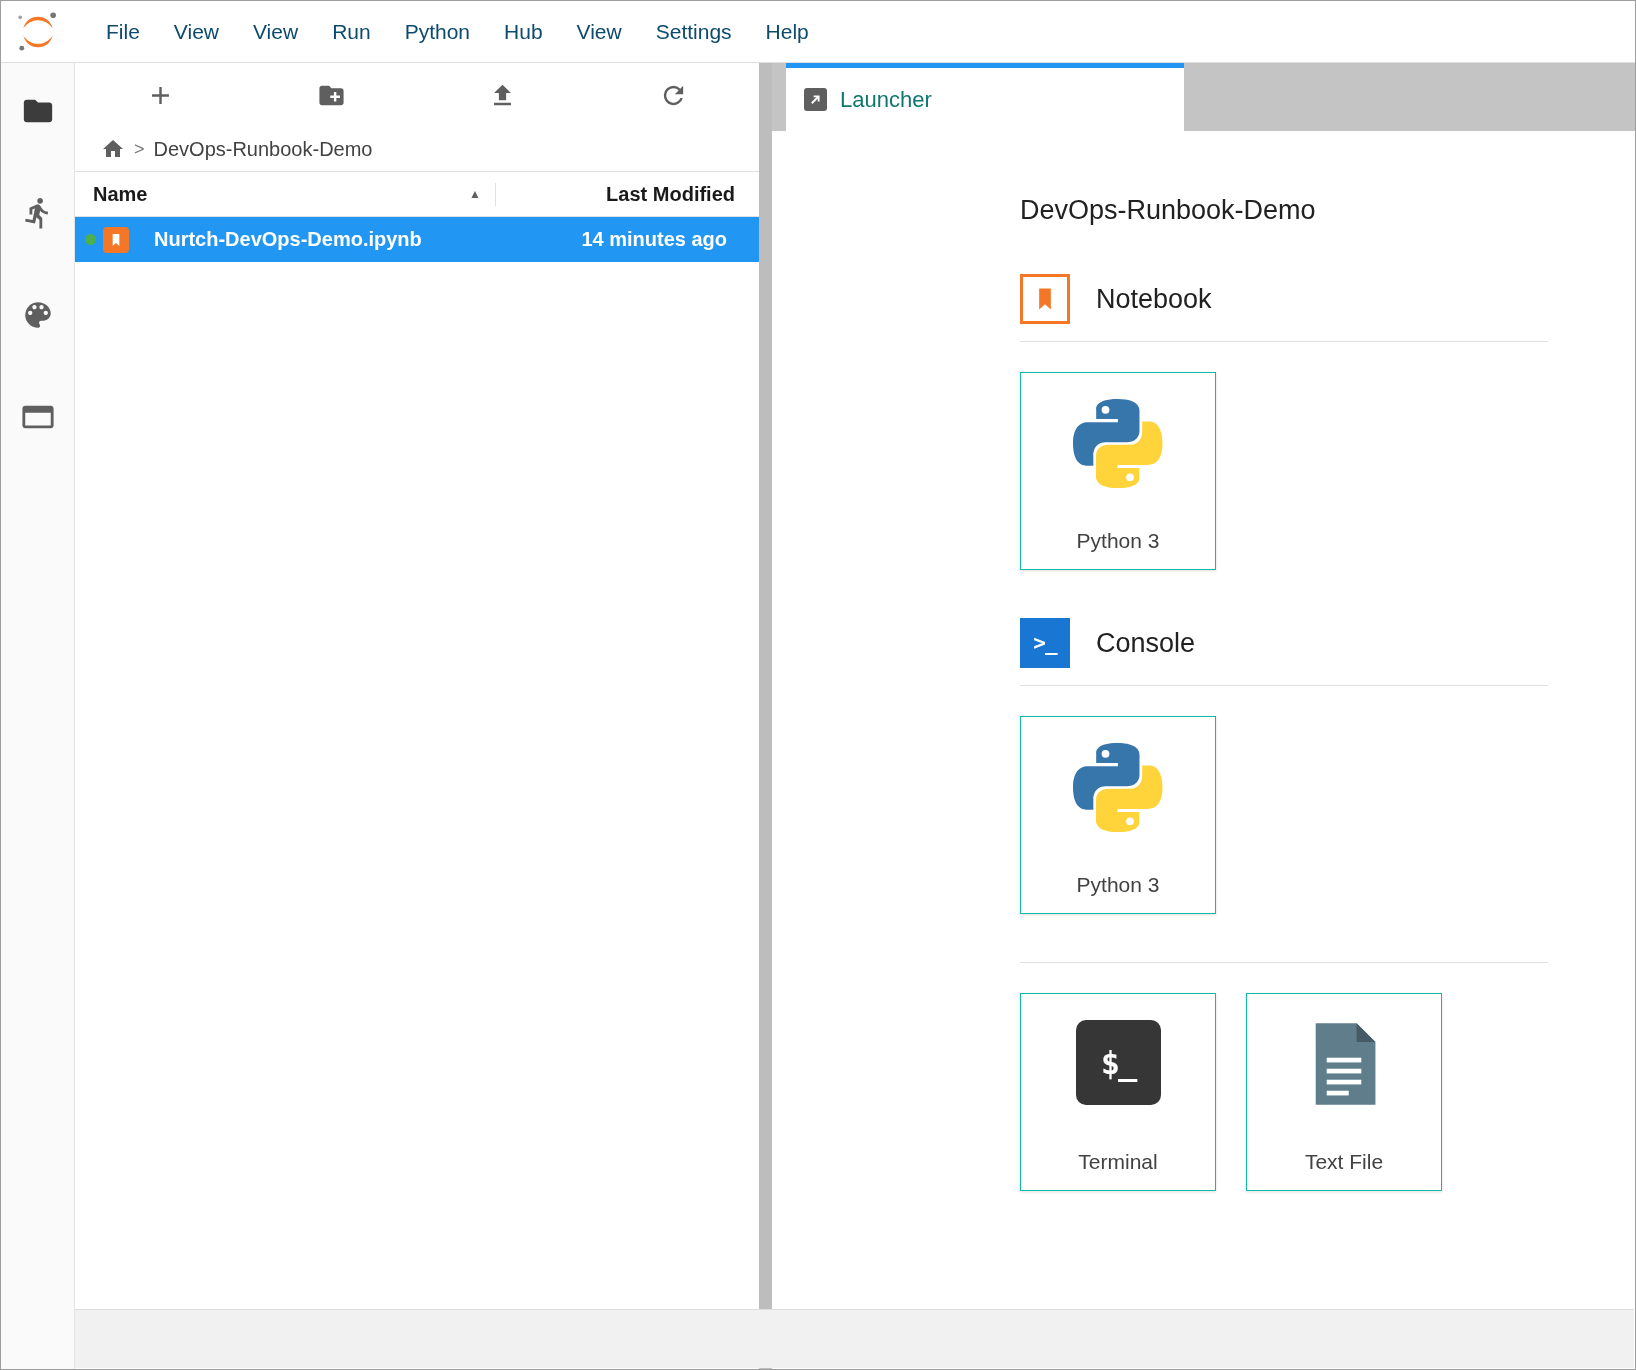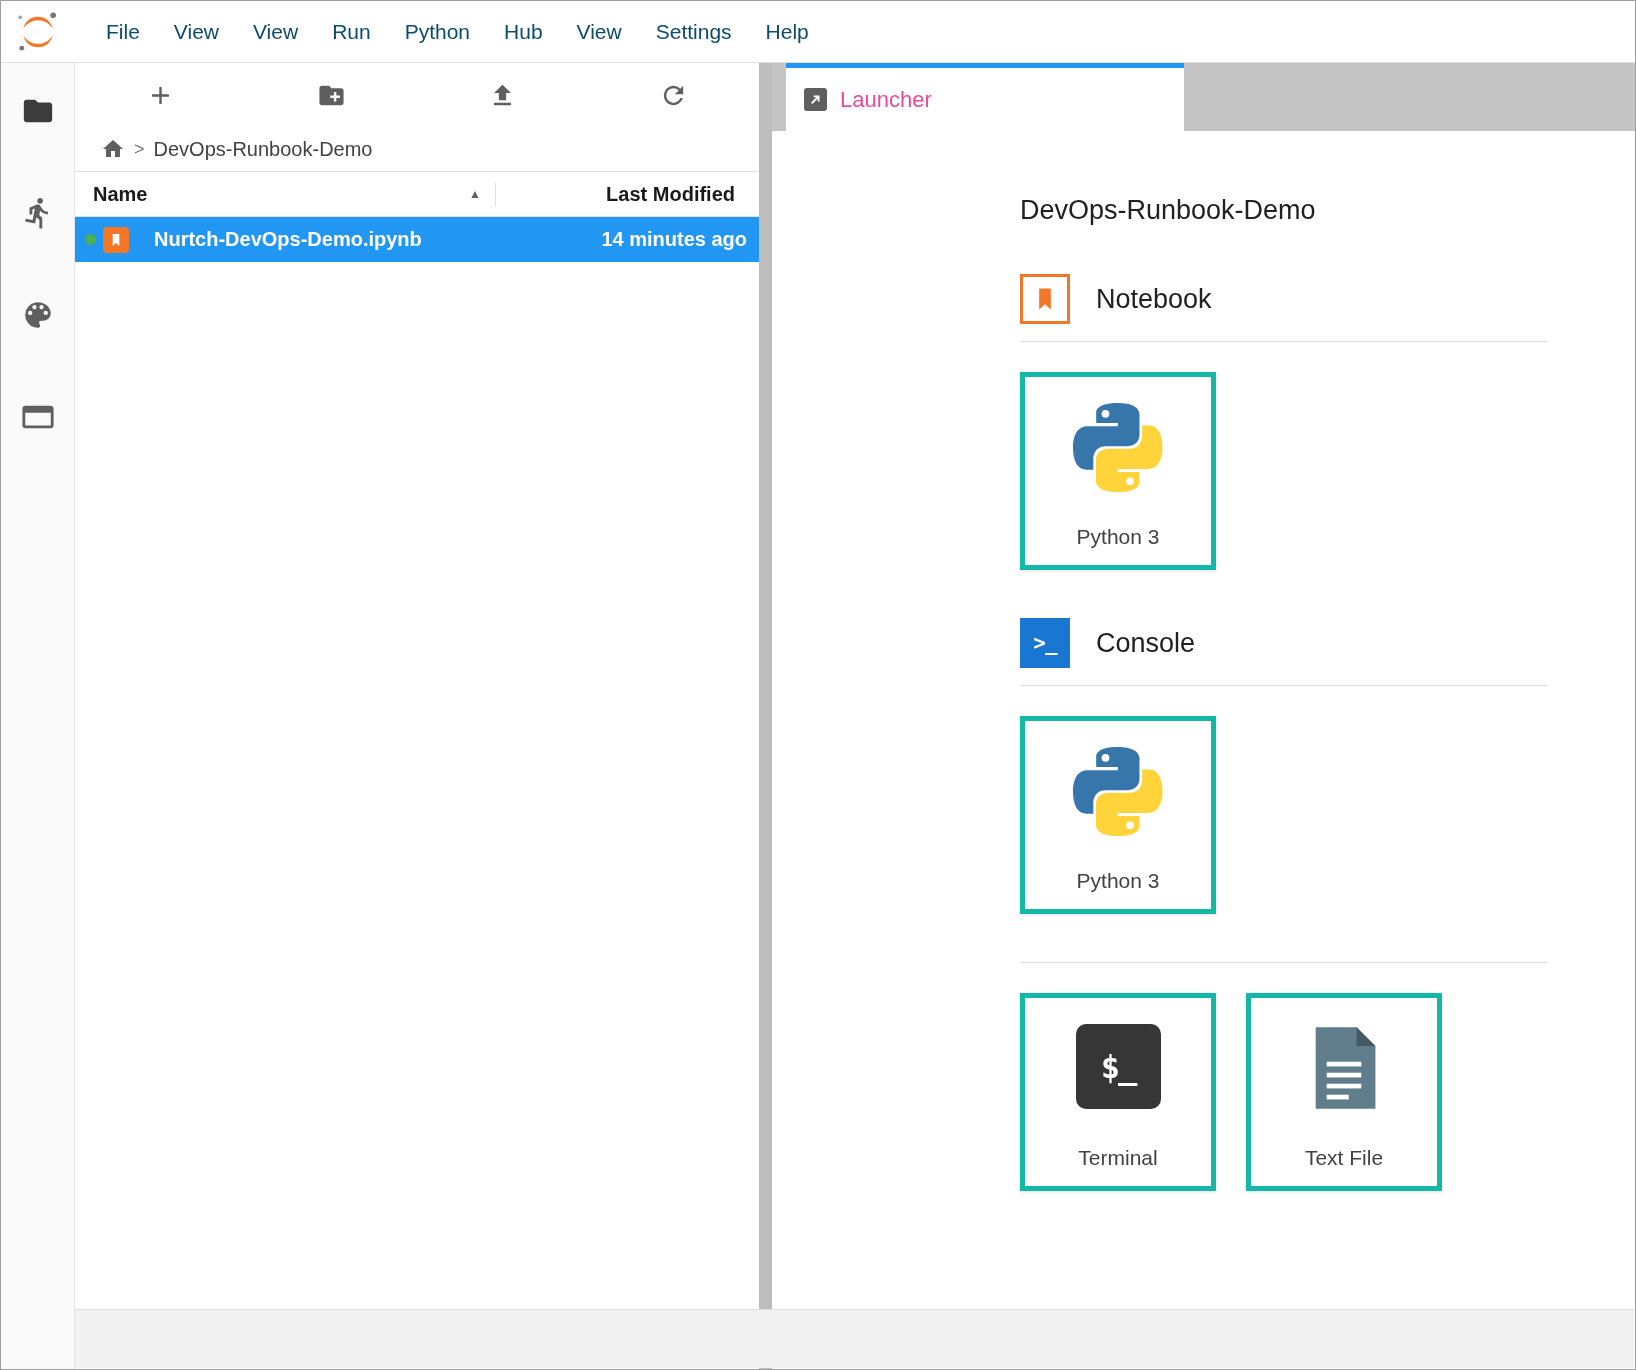--- a/index.html
+++ b/index.html
@@ -30,43 +30,43 @@
   .crumb-sep{margin:0 9px;color:#757575;font-size:18px;}
   .fb-header{height:44px;min-height:44px;display:flex;align-items:center;border-top:1px solid #e0e0e0;border-bottom:1px solid #e0e0e0;font-weight:bold;font-size:20px;color:#1a1a1a;}
   .fb-col-name{flex:1;display:flex;align-items:center;padding-left:18px;}
   .sort-caret{margin-left:auto;margin-right:14px;font-size:12px;color:#5f5f5f;}
   .fb-col-modified{width:264px;border-left:1px solid #e0e0e0;display:flex;align-items:center;justify-content:flex-end;padding-right:24px;box-sizing:border-box;}
   .fb-row{height:45px;min-height:45px;display:flex;align-items:center;background:#2196f3;color:#fff;font-size:20px;font-weight:600;}
   .row-dot{width:11px;height:11px;border-radius:50%;background:#4caf50;margin-left:10px;flex:none;}
   .row-icon{width:26px;height:26px;margin-left:7px;background:#f37726;border-radius:4px;display:flex;align-items:center;justify-content:center;flex:none;}
   .row-icon svg{width:16px;height:16px;}
   .row-name{margin-left:25px;flex:1;white-space:nowrap;overflow:hidden;}
-  .row-modified{padding-right:12px;white-space:nowrap;}
+  .row-modified{padding-right:32px;white-space:nowrap;}
   
   .splitter{width:13px;min-width:13px;background:#bdbdbd;cursor:col-resize;}
   
   .main{flex:1;display:flex;flex-direction:column;min-width:0;background:#fff;}
   .tabbar{height:68px;min-height:68px;background:#c4c4c4;display:flex;align-items:stretch;}
   .tab{margin-left:14px;width:398px;background:#fff;border-top:5px solid #2196f3;box-sizing:border-box;display:flex;align-items:center;padding-left:18px;gap:13px;}
   .tab-icon{width:23px;height:23px;background:#5f5f5f;border-radius:3px;display:flex;align-items:center;justify-content:center;flex:none;}
   .tab-icon svg{width:15px;height:15px;}
-  .tab-label{font-size:22px;color:#ec4899;}
+  .tab-label{font-size:22px;color:#0f766e;}
   .launcher{flex:1;background:#fff;overflow:hidden;}
   .launcher-content{margin-left:248px;width:528px;}
   .launcher-title{margin:64px 0 0 0;font-size:27px;font-weight:400;color:#212121;}
   .section{margin-top:48px;}
   .section-header{display:flex;align-items:center;gap:26px;min-height:36px;}
   .nb-badge{width:50px;height:50px;border:3px solid #f37726;box-sizing:border-box;background:#fff;display:flex;align-items:center;justify-content:center;flex:none;}
   .nb-badge svg{width:28px;height:28px;}
   .console-badge{width:50px;height:50px;background:#1976d2;display:flex;align-items:center;justify-content:center;flex:none;}
   .console-badge span{color:#fff;font-family:"DejaVu Sans Mono",monospace;font-weight:bold;font-size:21px;letter-spacing:-1px;}
   .section-label{font-size:27px;color:#212121;}
   .section-rule{border-bottom:1px solid #e0e0e0;margin-top:17px;}
   .cards{display:flex;gap:30px;margin-top:30px;}
-  .card{width:196px;height:198px;box-sizing:border-box;background:#fff;border:5px solid #14b8a6;box-shadow:0 1px 3px rgba(0,0,0,0.13);display:flex;flex-direction:column;align-items:center;justify-content:space-between;padding:26px 0 16px;}
+  .card{width:196px;height:198px;box-sizing:border-box;background:#fff;border:1px solid #14b8a6;box-shadow:0 1px 3px rgba(0,0,0,0.13);display:flex;flex-direction:column;align-items:center;justify-content:space-between;padding:26px 0 16px;}
   .card-icon{display:flex;align-items:center;justify-content:center;}
   .card-icon svg{width:90px;height:90px;}
   .terminal-badge{width:85px;height:85px;background:#363636;border-radius:10px;display:flex;align-items:center;justify-content:center;}
   .terminal-badge span{color:#fff;font-family:"DejaVu Sans Mono",monospace;font-weight:bold;font-size:32px;letter-spacing:-2px;}
   .textfile-icon svg{width:76px;height:88px;}
   .card-label{font-size:21px;color:#424242;}
   
   .bottom-strip{position:absolute;left:74px;right:1px;bottom:1px;height:58px;background:#f1f1f1;border-top:1px solid #dedede;}
 </style>
 </head>

